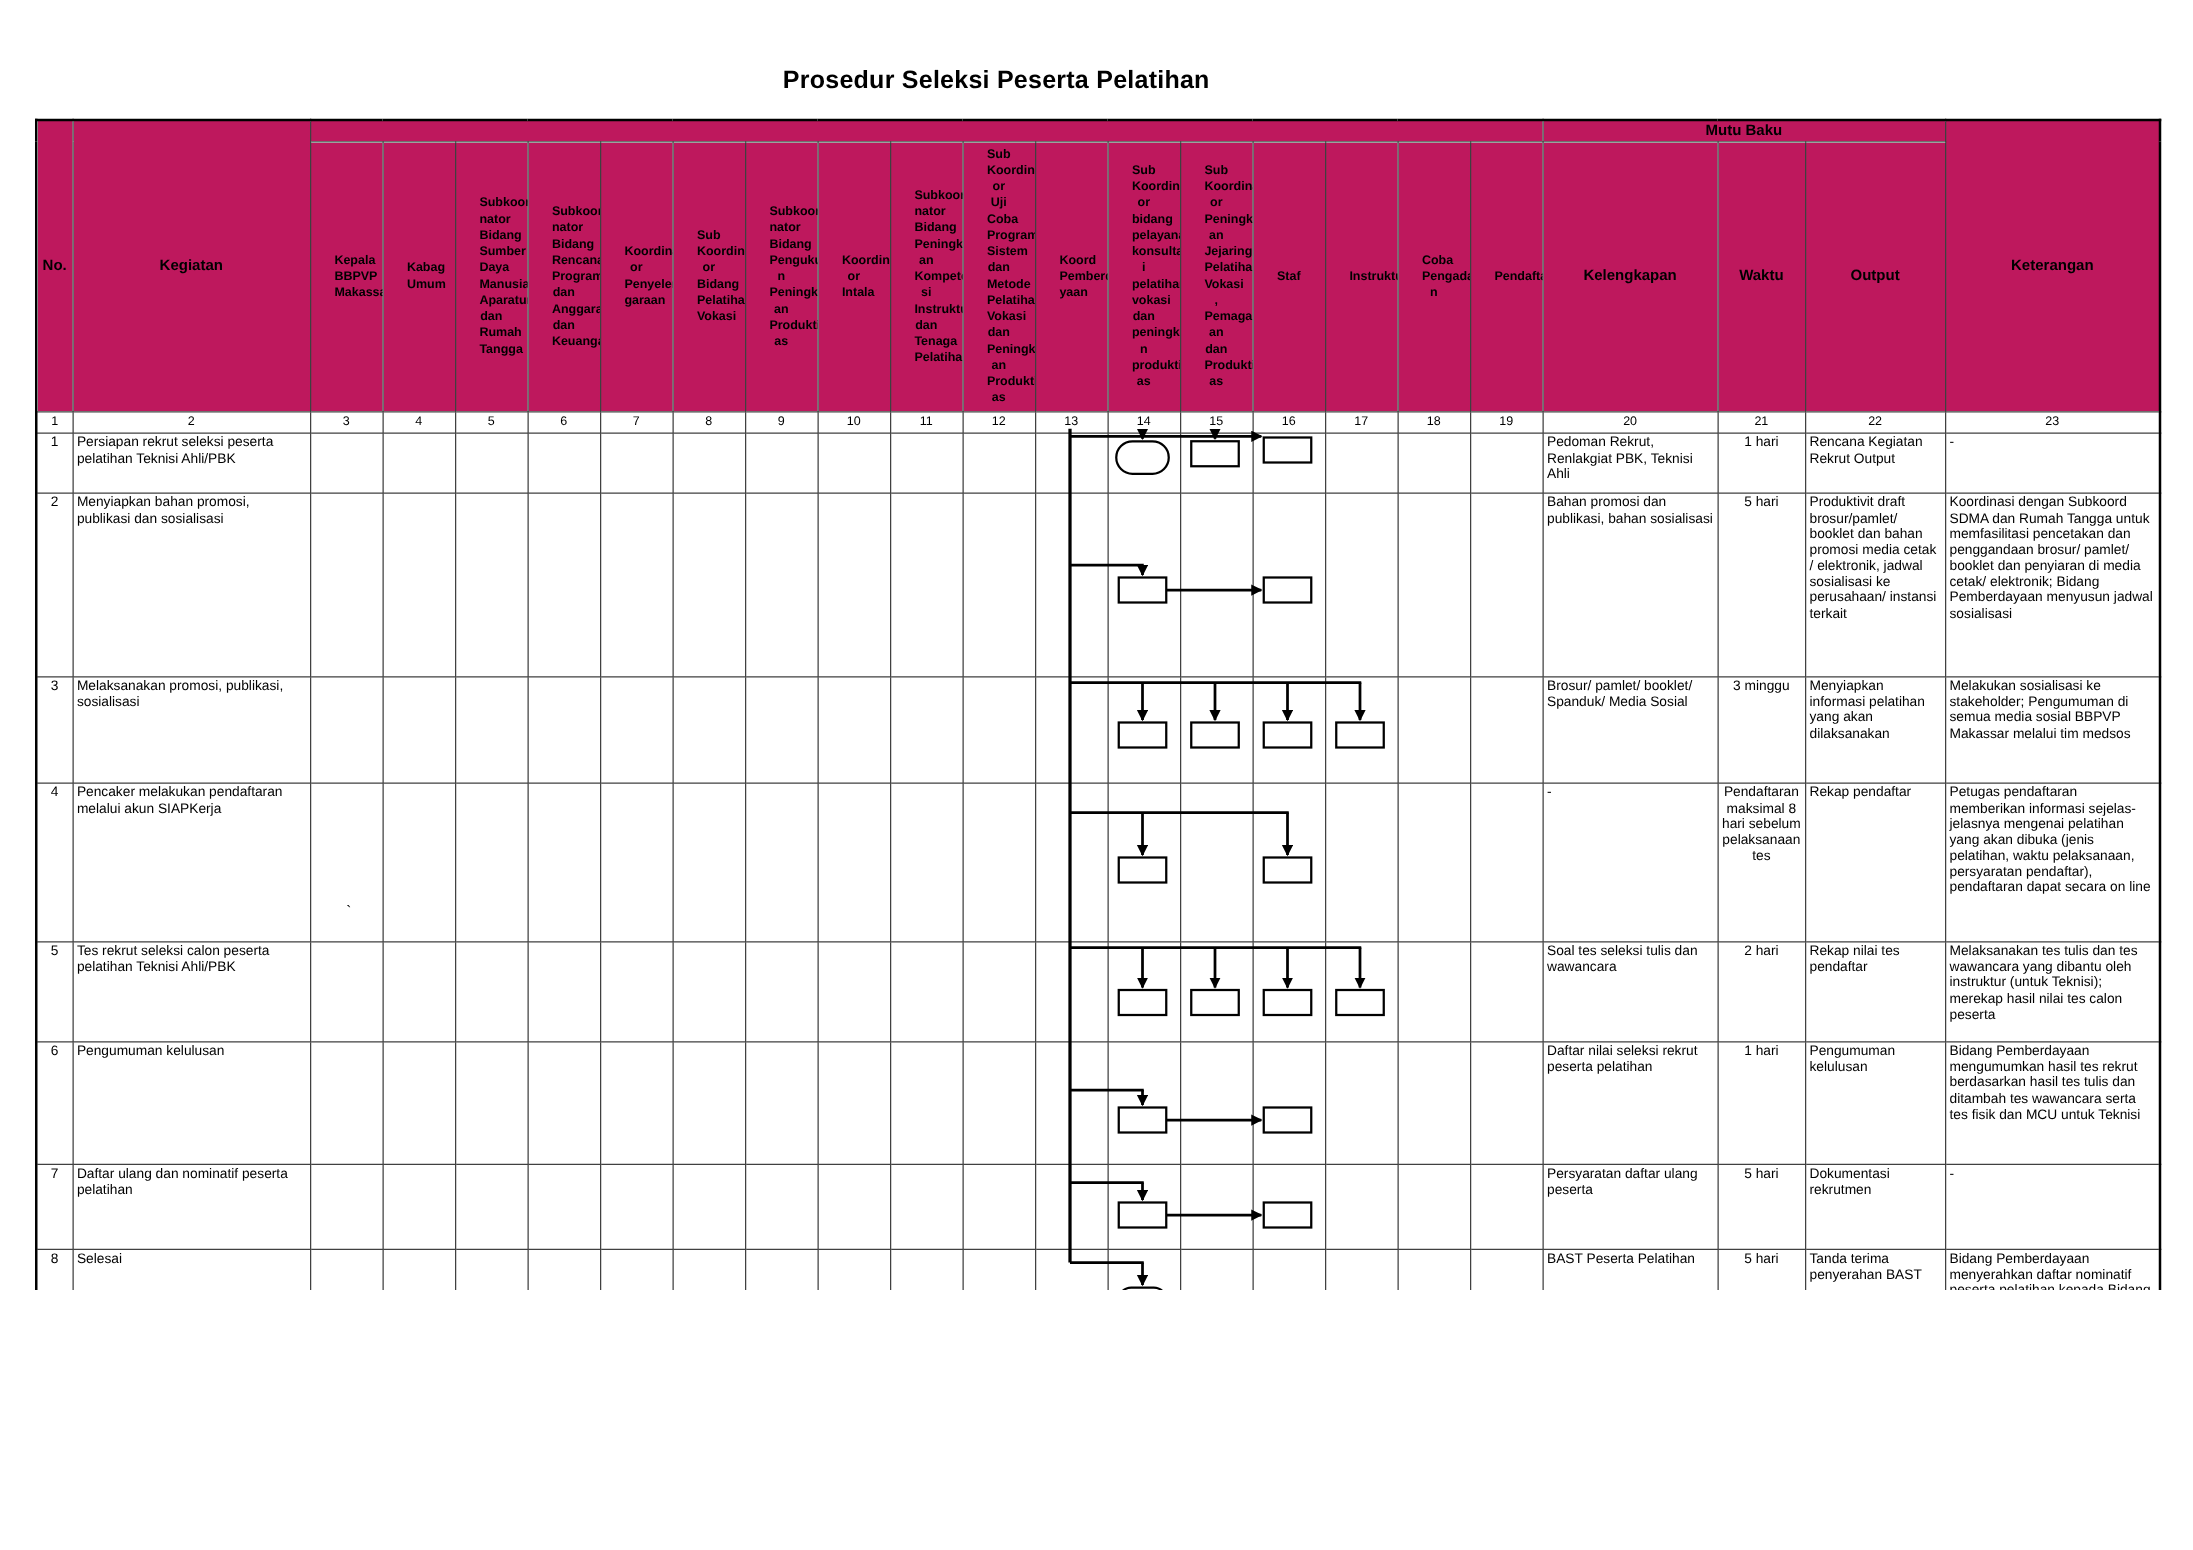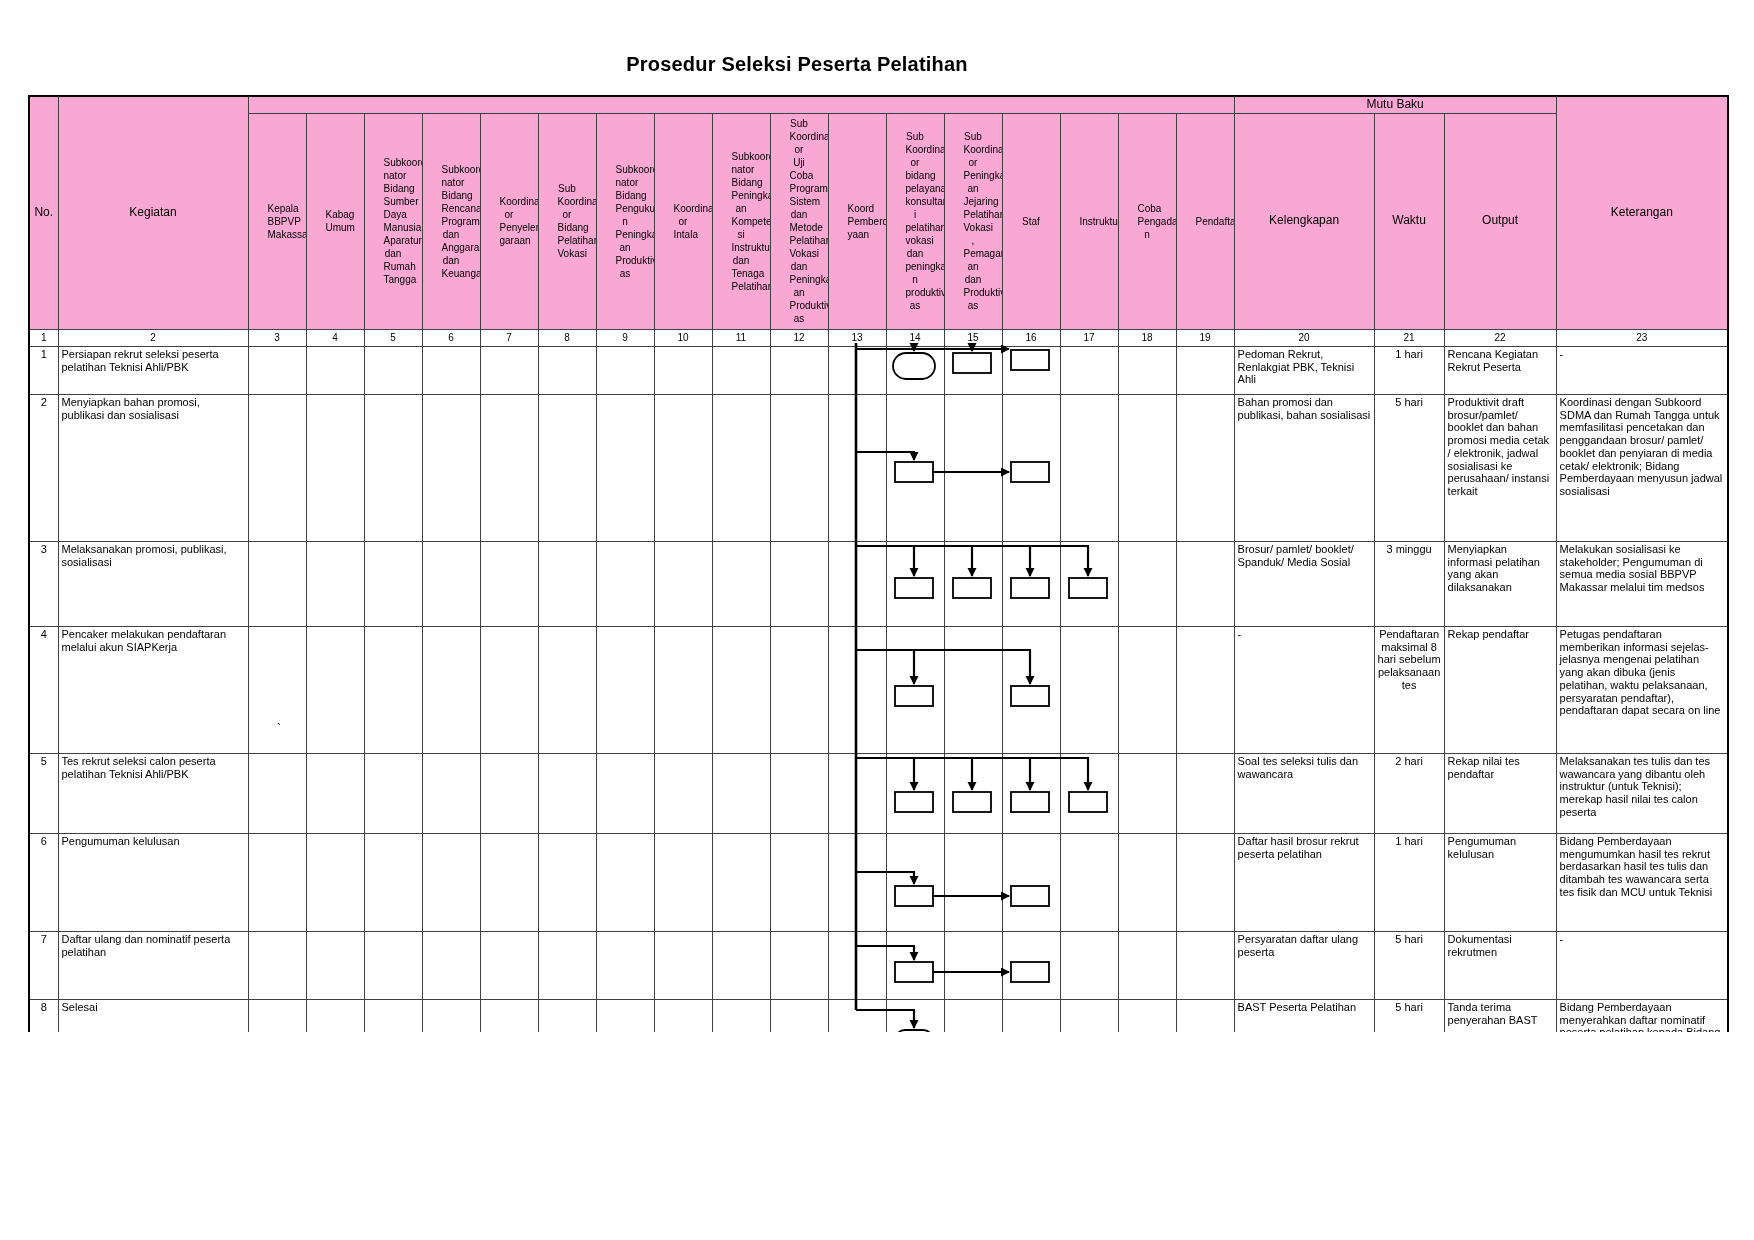--- a/index.html
+++ b/index.html
@@ -5,21 +5,21 @@
   * { box-sizing: border-box; }
   html,body { margin:0; padding:0; background:#fff; }
   body { width:1754px; height:1240px; font-family:"Liberation Sans", sans-serif; color:#000; }
   .page { position:relative; width:1754px; height:1032px; background:#fff; overflow:hidden; }
   .title { position:absolute; top:53px; left:0; width:1594px; text-align:center;
            font-size:20px; font-weight:bold; letter-spacing:0.2px; }
   table.sop { position:absolute; left:28px; top:95px; width:1699px;
               border-collapse:collapse; table-layout:fixed; border:2.5px solid #000; }
   .sop th, .sop td { border:1px solid #404040; padding:1px 3px; vertical-align:top;
                      font-size:11px; line-height:1.16; overflow:hidden; }
-  .sop thead th { background:#f9a8d4; font-weight:normal; text-align:center; vertical-align:middle; }
+  .sop thead th { background:#be185d; font-weight:bold; text-align:center; vertical-align:middle; }
   .sop thead th.main-hd { font-size:12px; }
   .sop thead th.role-th { font-size:10px; line-height:1.3; white-space:pre-line; padding:1px 19px; }
   .sop tr.num-row td { background:#fff; text-align:center; vertical-align:middle;
                        font-size:10px; padding:0; line-height:14px; border-top:1.5px solid #000; }
   .sop tbody tr.body-row > td { border-bottom:1px solid #404040; }
   .no-cell { text-align:center; }
   .wak { text-align:center;margin-left:44px; }
   .flow-svg { position:absolute; left:0; top:0; pointer-events:none; }
   .stray { position:absolute; left:277px; top:722px; font-size:12px; }
 </style>
@@ -211,21 +211,21 @@
           <td></td>
           <td></td>
           <td></td>
           <td></td>
           <td></td>
           <td></td>
           <td></td>
           <td></td>
           <td class="kel">Pedoman Rekrut, Renlakgiat PBK, Teknisi Ahli</td>
           <td class="wak">1 hari</td>
-          <td class="out">Rencana Kegiatan Rekrut Peserta</td>
+          <td class="out">Rencana Kegiatan Rekrut Output</td>
           <td class="ket">-</td>
         </tr>
         <tr class="body-row" style="height:147px">
           <td class="no-cell">2</td>
           <td class="keg">Menyiapkan bahan promosi, publikasi dan sosialisasi</td>
           <td></td>
           <td></td>
           <td></td>
           <td></td>
           <td></td>
@@ -334,21 +334,21 @@
           <td></td>
           <td></td>
           <td></td>
           <td></td>
           <td></td>
           <td></td>
           <td></td>
           <td></td>
           <td></td>
           <td></td>
-          <td class="kel">Daftar hasil brosur rekrut peserta pelatihan</td>
+          <td class="kel">Daftar nilai seleksi rekrut peserta pelatihan</td>
           <td class="wak">1 hari</td>
           <td class="out">Pengumuman kelulusan</td>
           <td class="ket">Bidang Pemberdayaan mengumumkan hasil tes rekrut berdasarkan hasil tes tulis dan ditambah tes wawancara serta tes fisik dan MCU untuk Teknisi</td>
         </tr>
         <tr class="body-row" style="height:68px">
           <td class="no-cell">7</td>
           <td class="keg">Daftar ulang dan nominatif peserta pelatihan</td>
           <td></td>
           <td></td>
           <td></td>

